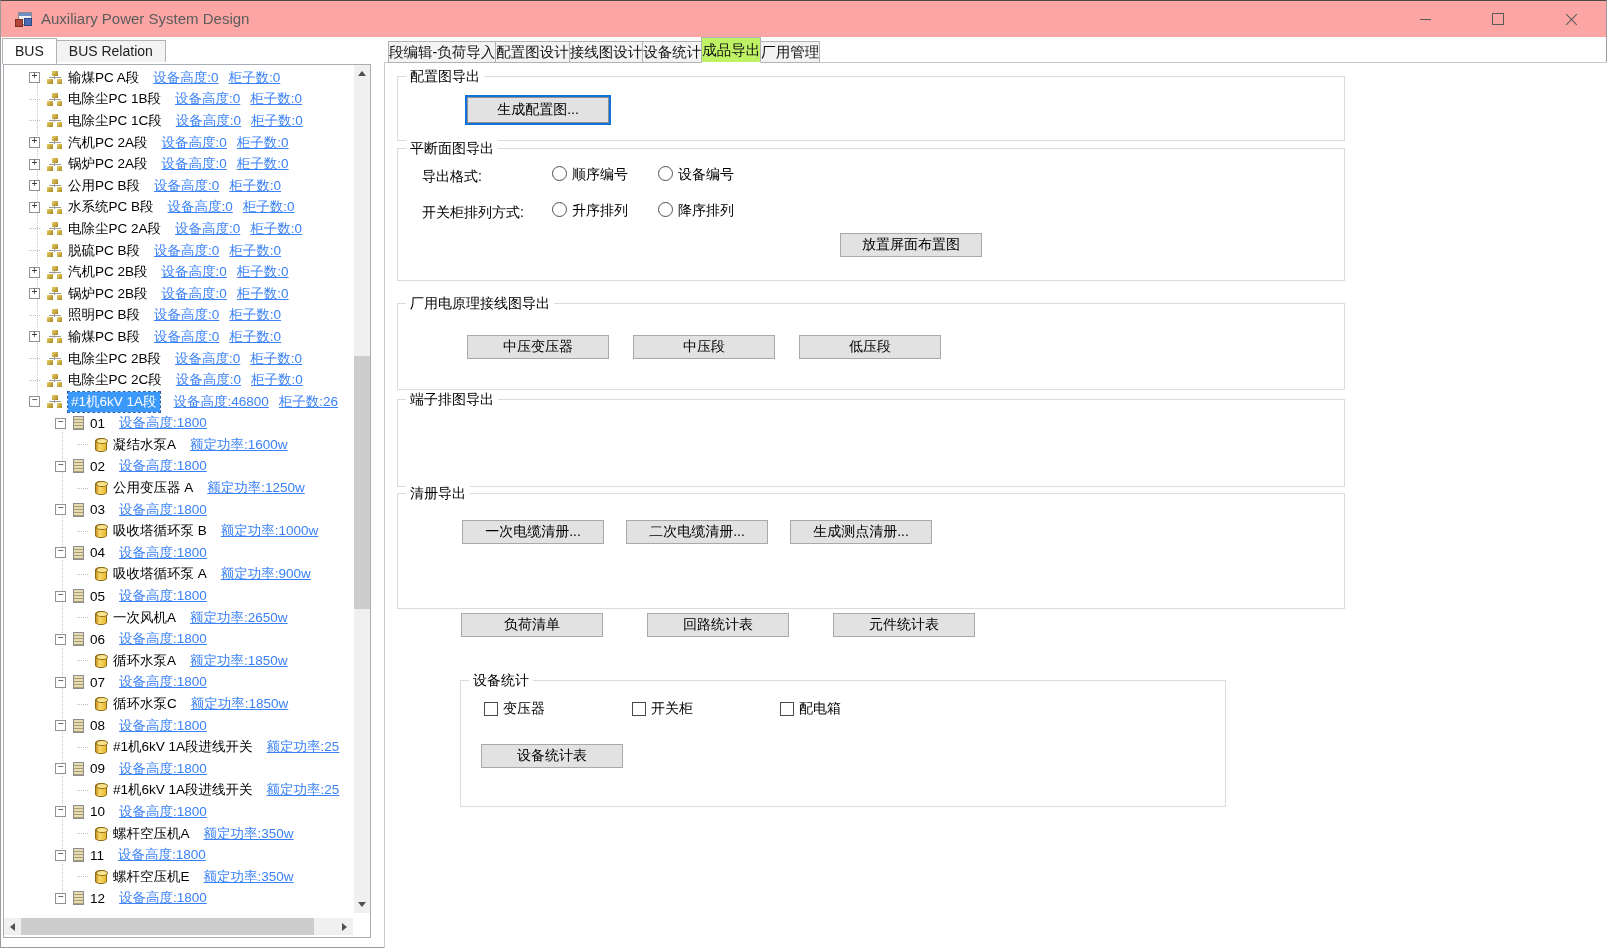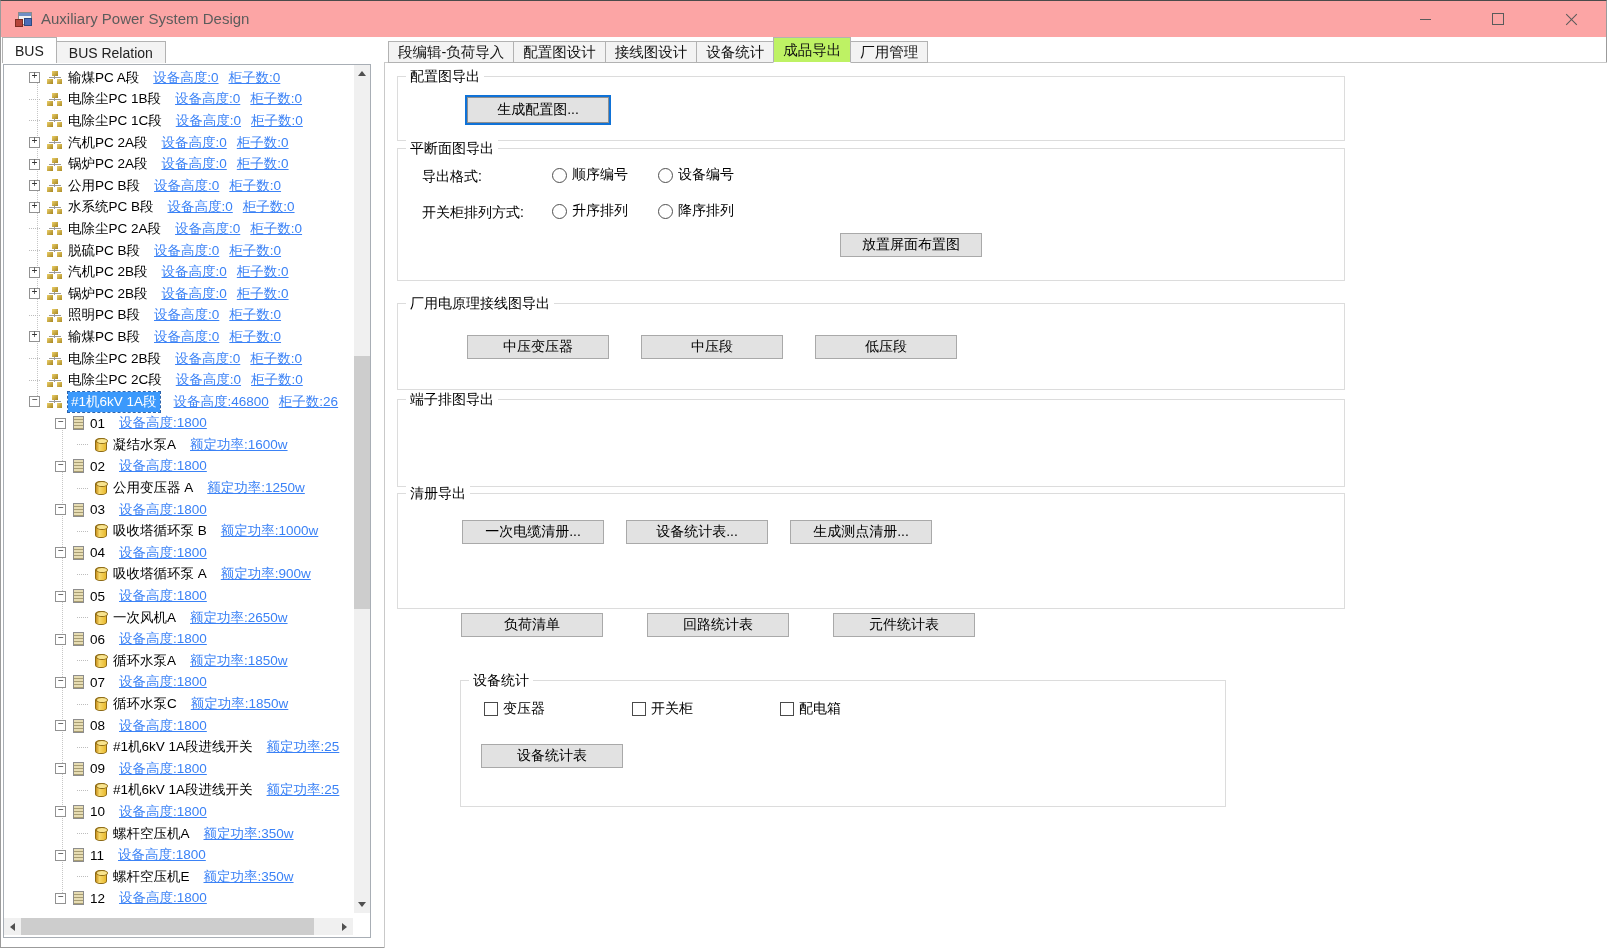--- a/index.html
+++ b/index.html
@@ -17,21 +17,21 @@
   .title-text{position:absolute;left:40px;top:9px;font-size:15px;color:#5c5c5c}
   .wb{position:absolute;top:0;width:46px;height:36px;display:flex;align-items:center;justify-content:center}
   .wb-min{left:1401px}.wb-max{left:1474px}.wb-close{left:1547px}
   .g-min{width:11px;height:1px;background:#5a5a5a}
   .g-max{width:10px;height:10px;border:1px solid #5a5a5a}
   .g-close{position:relative;width:13px;height:13px}
   .g-close::before,.g-close::after{content:'';position:absolute;left:-1px;top:6px;width:15px;height:1px;background:#5a5a5a}
   .g-close::before{transform:rotate(45deg)}.g-close::after{transform:rotate(-45deg)}
 
   
-  #left-tabs{position:absolute;left:1px;top:37px;height:25px;display:flex;align-items:flex-end}
+  #left-tabs{position:absolute;left:1px;top:37px;height:25px;display:flex;align-items:center}
   .ltab{height:21px;padding:0 12px;display:flex;align-items:center;font-size:14px;color:#222;
         background:#f3f3f3;border:1px solid #b2b2b2;border-bottom:none;margin-right:-1px}
   .ltab.sel{height:25px;background:#fff;z-index:2}
   .tree-panel{position:absolute;left:2px;top:63px;width:368px;height:874px;border:1px solid #a8aeb5;background:#fff;box-sizing:border-box;overflow:hidden}
   #tree-rows{position:absolute;left:0;top:2px;width:350px;overflow:hidden}
   .trow{display:flex;align-items:center;height:21.6px;white-space:nowrap;font-size:13.5px;overflow:hidden}
   .lvl0{padding-left:25px}.lvl1{padding-left:51px}.lvl2{padding-left:73px}
   .expand{flex:none;width:11px;height:11px;box-sizing:border-box;border:1px solid #929292;background:#fff;color:#333;
           font:10px/8px "Liberation Mono",monospace;text-align:center;margin-right:7px}
   .stub{flex:none;width:11px;height:0;border-top:1px dotted #bdbdbd;margin-right:7px}
@@ -62,21 +62,21 @@
   .sb-arrow{position:absolute;width:16px;height:17px;display:flex;align-items:center;justify-content:center;background:#f0f0f0}
   .tri-up{width:0;height:0;border:4px solid transparent;border-bottom:5px solid #505050;margin-bottom:4px}
   .tri-down{width:0;height:0;border:4px solid transparent;border-top:5px solid #505050;margin-top:4px}
   .tri-left{width:0;height:0;border:4px solid transparent;border-right:5px solid #505050;margin-right:4px}
   .tri-right{width:0;height:0;border:4px solid transparent;border-left:5px solid #505050;margin-left:4px}
   .hsb{position:absolute;left:0;top:853px;width:349px;height:17px;background:#f0f0f0}
   .hsb .thumb{position:absolute;left:17px;top:0;width:293px;height:17px;background:#cdcdcd}
 
   
   #right-tabs{position:absolute;left:387px;top:36px;height:26px;display:flex;align-items:flex-end;z-index:3}
-  .rtab{height:22px;padding:0 9px;display:flex;align-items:center;font-size:14.5px;color:#111;
+  .rtab{height:22px;padding:0 0;display:flex;align-items:center;font-size:14.5px;color:#111;
         background:#f3f3f3;border:1px solid #b2b2b2;margin-right:-1px;box-sizing:border-box}
   .rtab.sel{height:26px;background:#bef264;border-bottom:1px solid #fff;z-index:4}
   .page{position:absolute;left:383px;top:61px;width:1224px;height:886px;background:#fff;
         border-left:1px solid #c9c9c9;border-top:1px solid #c9c9c9;box-sizing:border-box}
 
   .gb{position:absolute;border:1px solid #dcdcdc;background:transparent}
   .gt{position:absolute;top:-9px;left:8px;background:#fff;padding:0 4px;font-size:14px;color:#000;white-space:nowrap}
   .gb-config{left:12px;top:13px;width:946px;height:63px}
   .gb-plan{left:12px;top:85px;width:946px;height:131px}
   .gb-wiring{left:12px;top:240px;width:946px;height:85px}
@@ -84,27 +84,27 @@
   .gb-list{left:12px;top:430px;width:946px;height:114px}
   .gb-report{left:15px;top:525px;width:899px;height:236px}
   .gb-devstats{left:75px;top:617px;width:764px;height:125px}
 
   .btn{width:142px;height:24px;box-sizing:border-box;background:#e2e2e2;border:1px solid #a9a9a9;
        font-size:14px;color:#000;display:flex;align-items:center;justify-content:center;flex:none;white-space:nowrap}
   .btn-focus{position:absolute;left:82px;top:34px;width:142px;height:26px;box-shadow:0 0 0 2px #0f72d7;border-color:#8f8f8f}
   .btn-place{position:absolute;left:455px;top:170px}
   .btn-devtable{position:absolute;left:96px;top:681px}
   .btn-row{position:absolute;display:flex}
-  .row-wiring{left:82px;top:272px;gap:32px}
+  .row-wiring{left:82px;top:272px;gap:24px}
   .row-list{left:77px;top:457px;gap:22px}
   .row-report{left:76px;top:550px;gap:44px}
 
   .form-label{position:absolute;font-size:14px;color:#000;white-space:nowrap}
   .opt-row{position:absolute;display:flex;align-items:center}
-  .opt{display:inline-flex;align-items:center;margin-right:30px}
+  .opt{display:inline-flex;margin-right:30px}
   .radio{width:15px;height:15px;box-sizing:border-box;border:1px solid #4f4f4f;border-radius:50%;background:#fff;margin-right:5px;flex:none}
   .olbl{font-size:14px;color:#000;white-space:nowrap}
   .chk-row{left:99px;top:637px}
   .chk{display:inline-flex;align-items:center;margin-right:87px}
   .box{width:14px;height:14px;box-sizing:border-box;border:1px solid #4a4a4a;background:#fff;margin-right:5px;flex:none}
 </style>
 </head>
 <body>
 
 <div class="window">
@@ -463,21 +463,21 @@
 
     <div class="gb gb-terminal">
       <span class="gt">端子排图导出</span>
     </div>
 
     <div class="gb gb-list">
       <span class="gt">清册导出</span>
     </div>
     <div class="btn-row row-list">
         <div class="btn">一次电缆清册...</div>
-        <div class="btn">设备统计表...</div>
+        <div class="btn">二次电缆清册...</div>
         <div class="btn">生成测点清册...</div>
       </div>
 
     <div class="btn-row row-report">
         <div class="btn">负荷清单</div>
         <div class="btn">回路统计表</div>
         <div class="btn">元件统计表</div>
       </div>
 
     <div class="gb gb-devstats">

